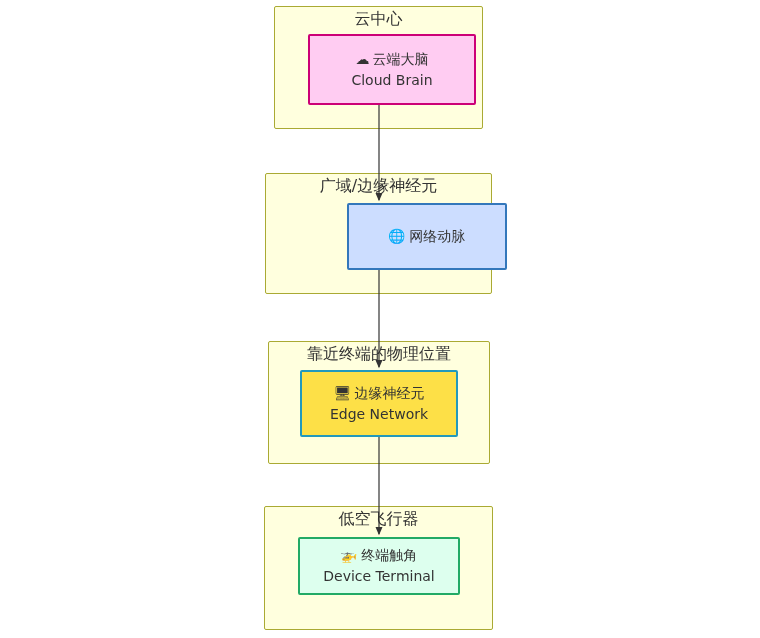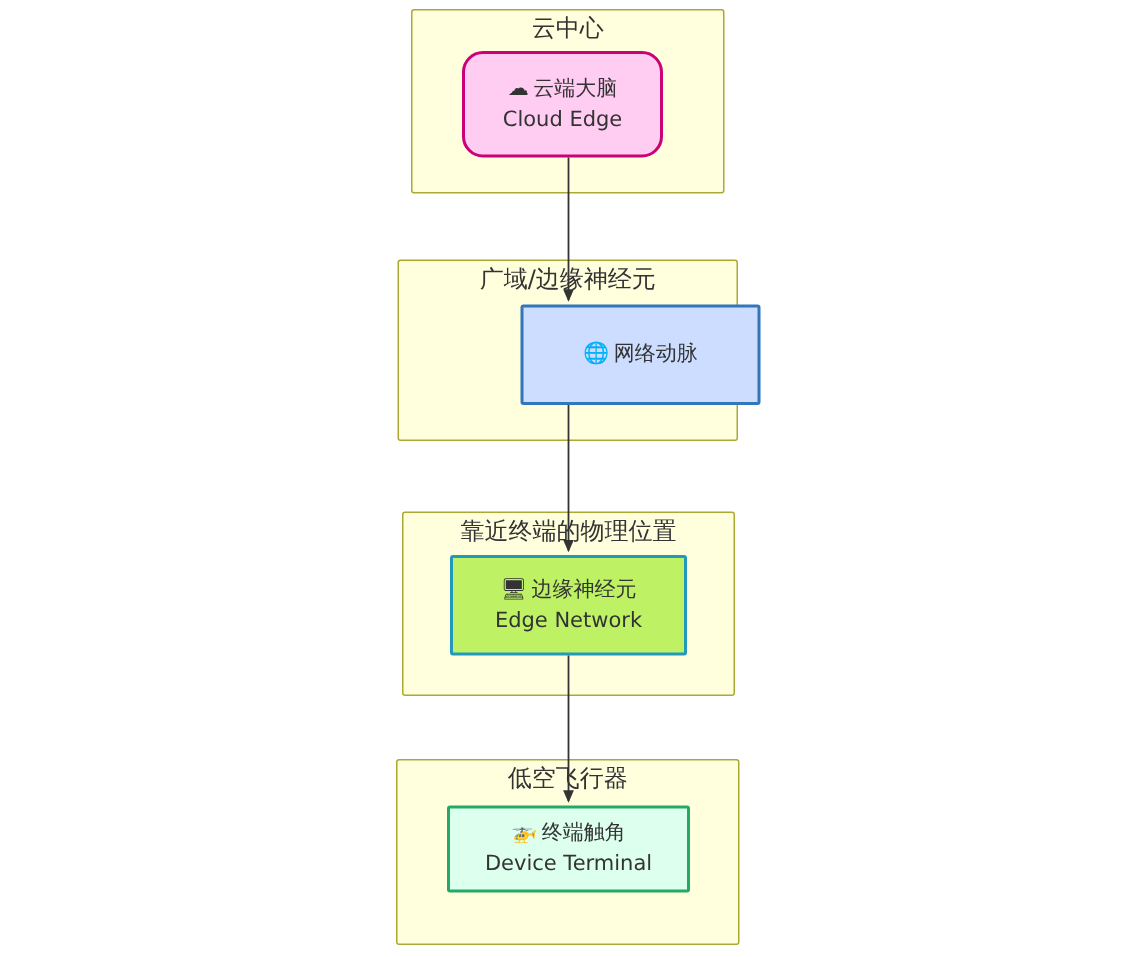--- a/index.html
+++ b/index.html
@@ -65,21 +65,21 @@
   }
   .node-line.cn .icon {
     margin-right: 3px;
     font-size: 14px;
     line-height: 21px;
   }
 
   
   .node.cloud   { background: #ffccf2; border-color: #cc0077; }
   .node.network { background: #ccddff; border-color: #3377bb; }
-  .node.edge    { background: #bef264; border-color: #2299bb; }
+  .node.edge    { background: #fde047; border-color: #2299bb; }
   .node.device  { background: #ddffee; border-color: #22aa66; }
 
   
   .edge-svg {
     position: absolute;
     left: 0;
     top: 0;
     width: 760px;
     height: 638px;
     overflow: visible;
@@ -87,25 +87,25 @@
   }
 </style>
 </head>
 <body>
 
 <div id="diagram">
 
   <div class="group" style="left:274px; top:6px; width:209px; height:123px;">
     <div class="group-title">云中心</div>
   </div>
-  <div class="node cloud" style="left:308px; top:34px; width:134px; height:71px;border-radius:14px;">
+  <div class="node cloud" style="left:308px; top:34px; width:168px; height:71px;">
     <div class="node-line cn">
       <span class="icon">☁</span><span>云端大脑</span>
     </div>
-    <div class="node-line">Cloud Edge</div>
+    <div class="node-line">Cloud Brain</div>
   </div>
 
   <div class="group" style="left:265px; top:173px; width:227px; height:121px;">
     <div class="group-title">广域/边缘神经元</div>
   </div>
   <div class="node network" style="left:299px; top:203px; width:160px; height:67px;margin-left:48px;">
     <div class="node-line cn">
       <span class="icon">🌐</span><span>网络动脉</span>
     </div>
   </div>

